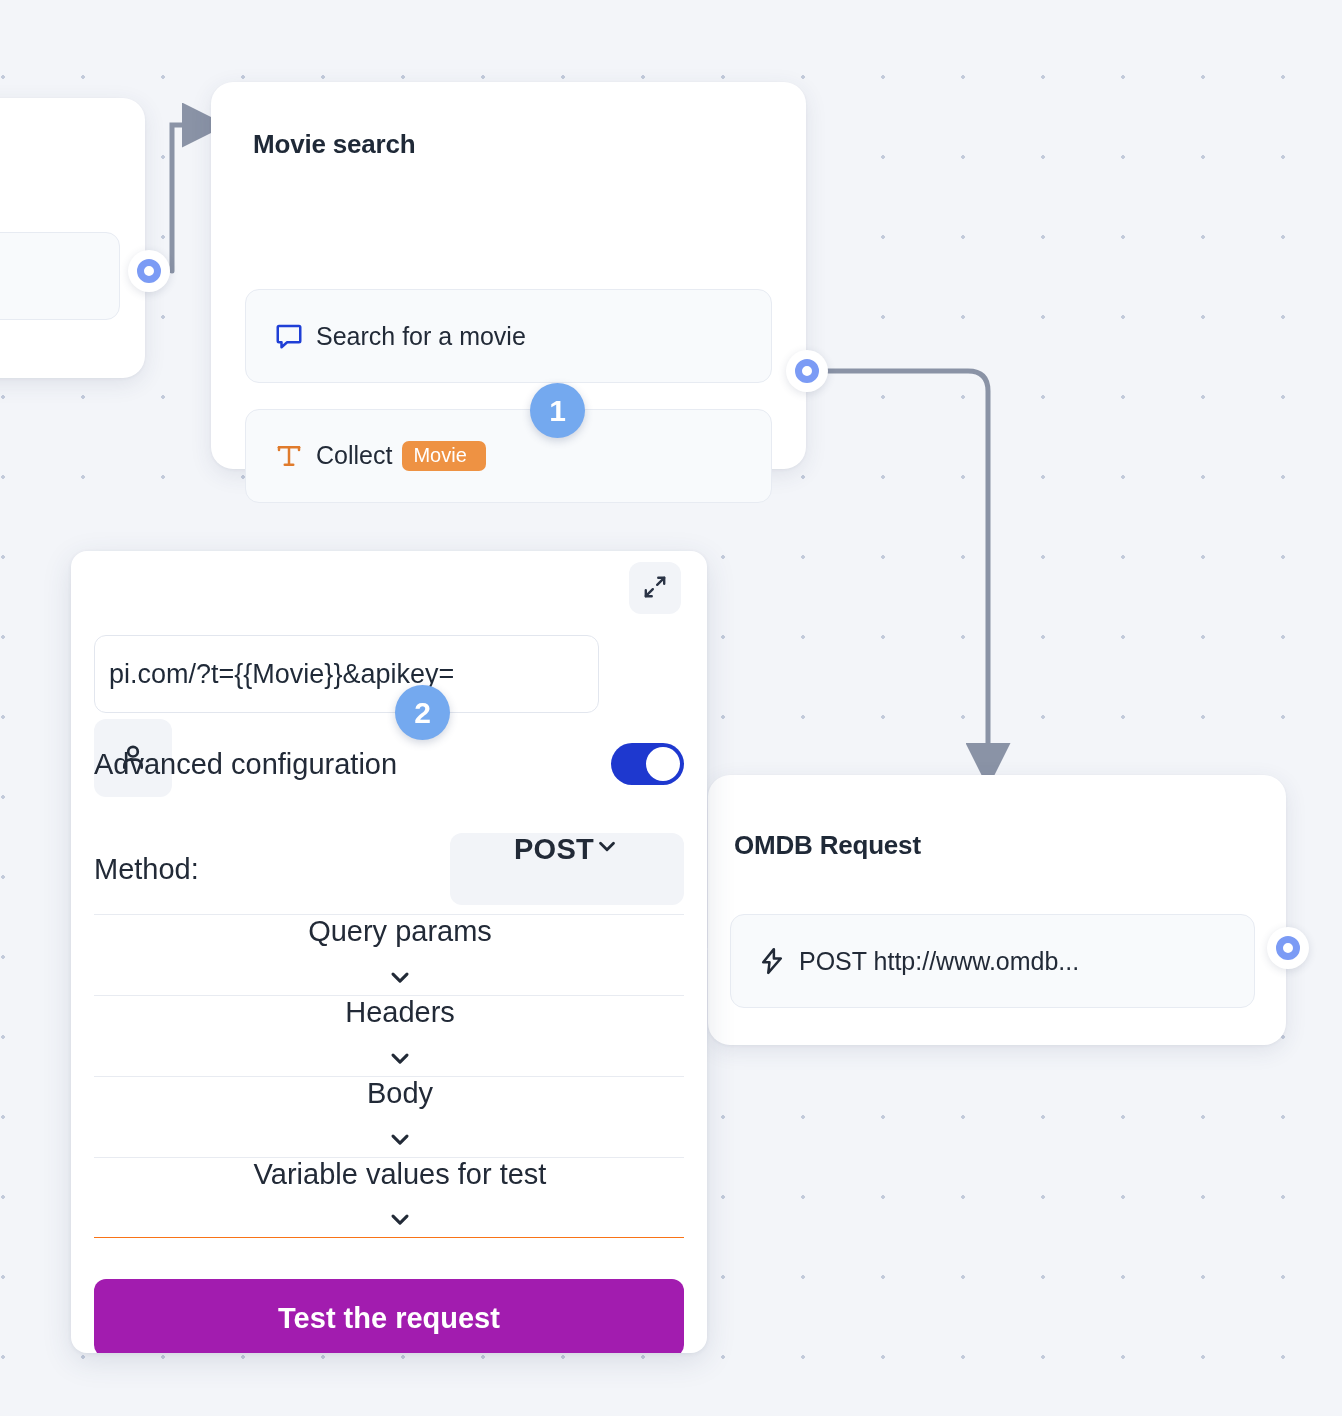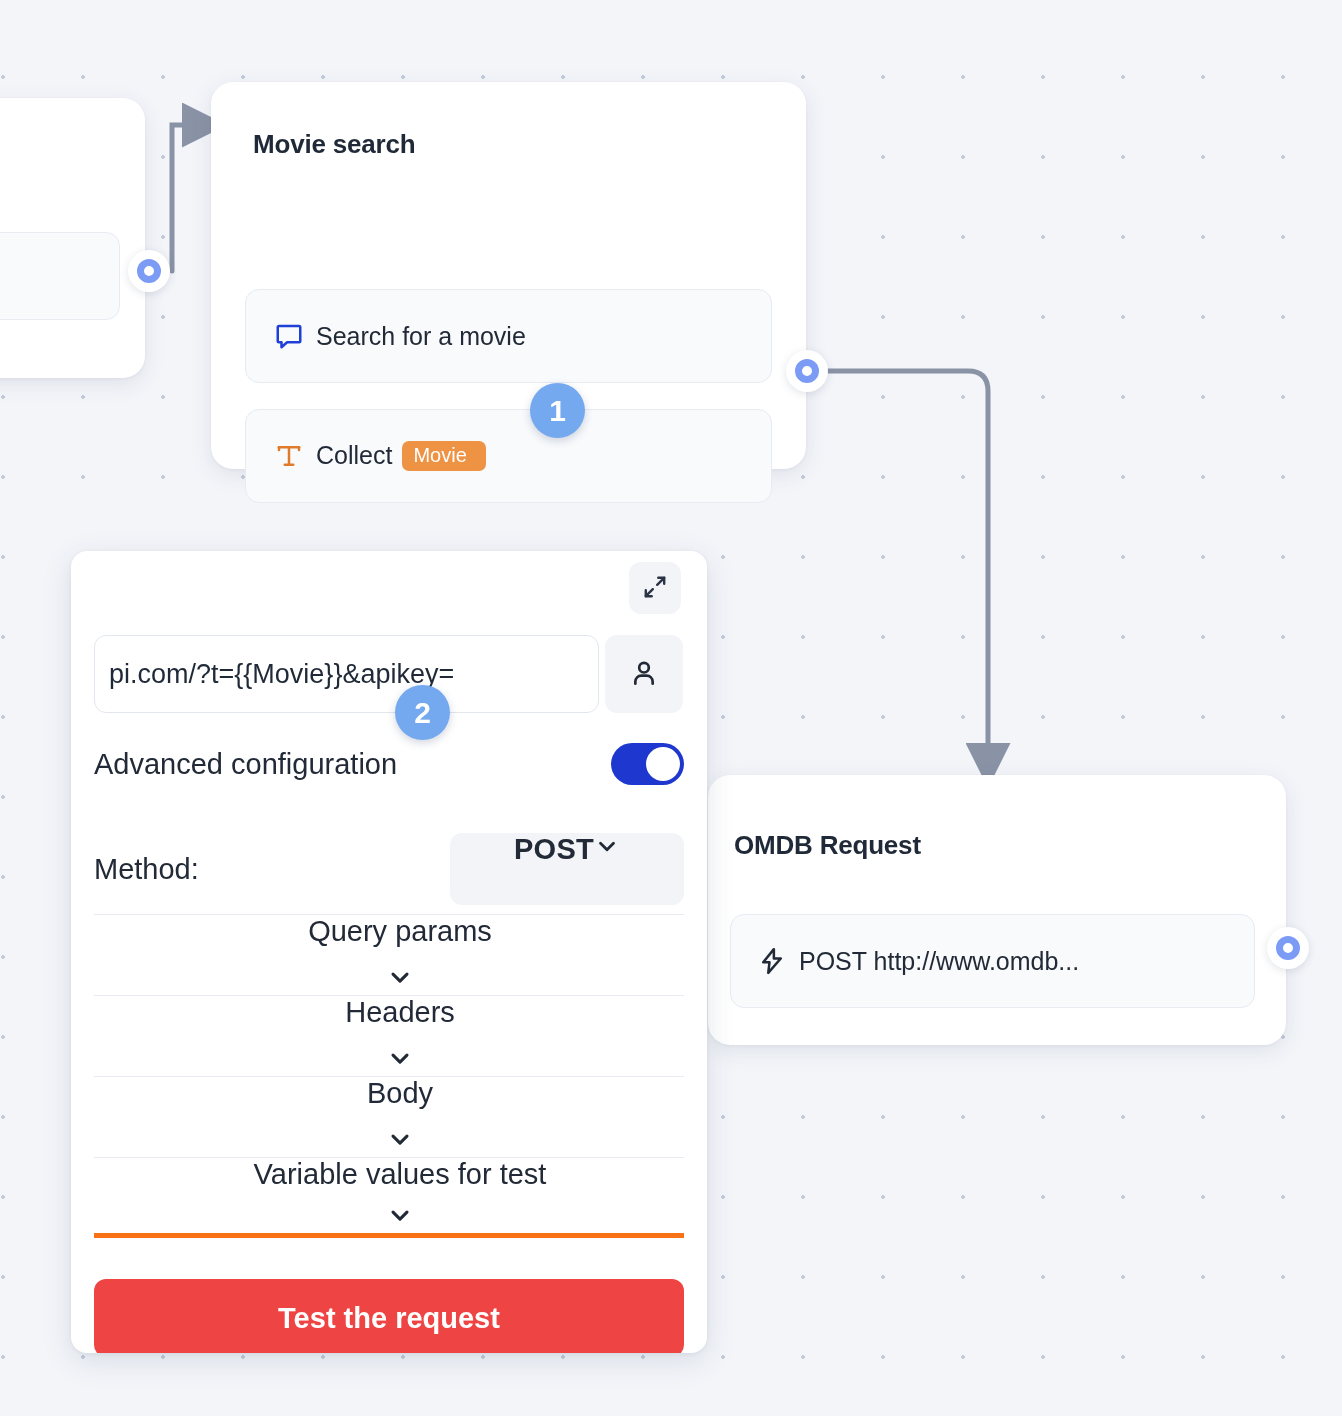--- a/index.html
+++ b/index.html
@@ -241,20 +241,21 @@
     padding: 0;
   }
 
   #url-row {
     position: absolute;
     left: 23px;
     top: 84px;
     display: flex;
     align-items: stretch;
     gap: 6px;
+    flex-direction: column;
   }
   #url-input {
     width: 505px;
     height: 78px;
     box-sizing: border-box;
     border: 1px solid #e2e6ee;
     border-radius: 12px;
     background: #ffffff;
     font-family: "Liberation Sans", sans-serif;
     font-size: 27px;
@@ -350,33 +351,33 @@
     height: 81px;
     border-top: 1px solid #e8ebf1;
     display: flex;
     align-items: center;
     justify-content: space-between;
     padding: 0 10px 0 32px;
     box-sizing: border-box;
     cursor: pointer;
     flex-direction: column;
   }
-  .acc-item:last-of-type { border-bottom: 5px solid #f97316; }
+  .acc-item:last-of-type { border-bottom: 1px solid #f97316; }
   .acc-label {
     font-size: 29px;
     color: #222a37;
   }
 
   #test-button {
     position: absolute;
     left: 23px;
     top: 728px;
     width: 590px;
     height: 78px;
-    background: #ef4444;
+    background: #a21caf;
     border: none;
     border-radius: 12px;
     color: #ffffff;
     font-family: "Liberation Sans", sans-serif;
     font-size: 29px;
     font-weight: 700;
     cursor: pointer;
   }
 </style>
 </head>

